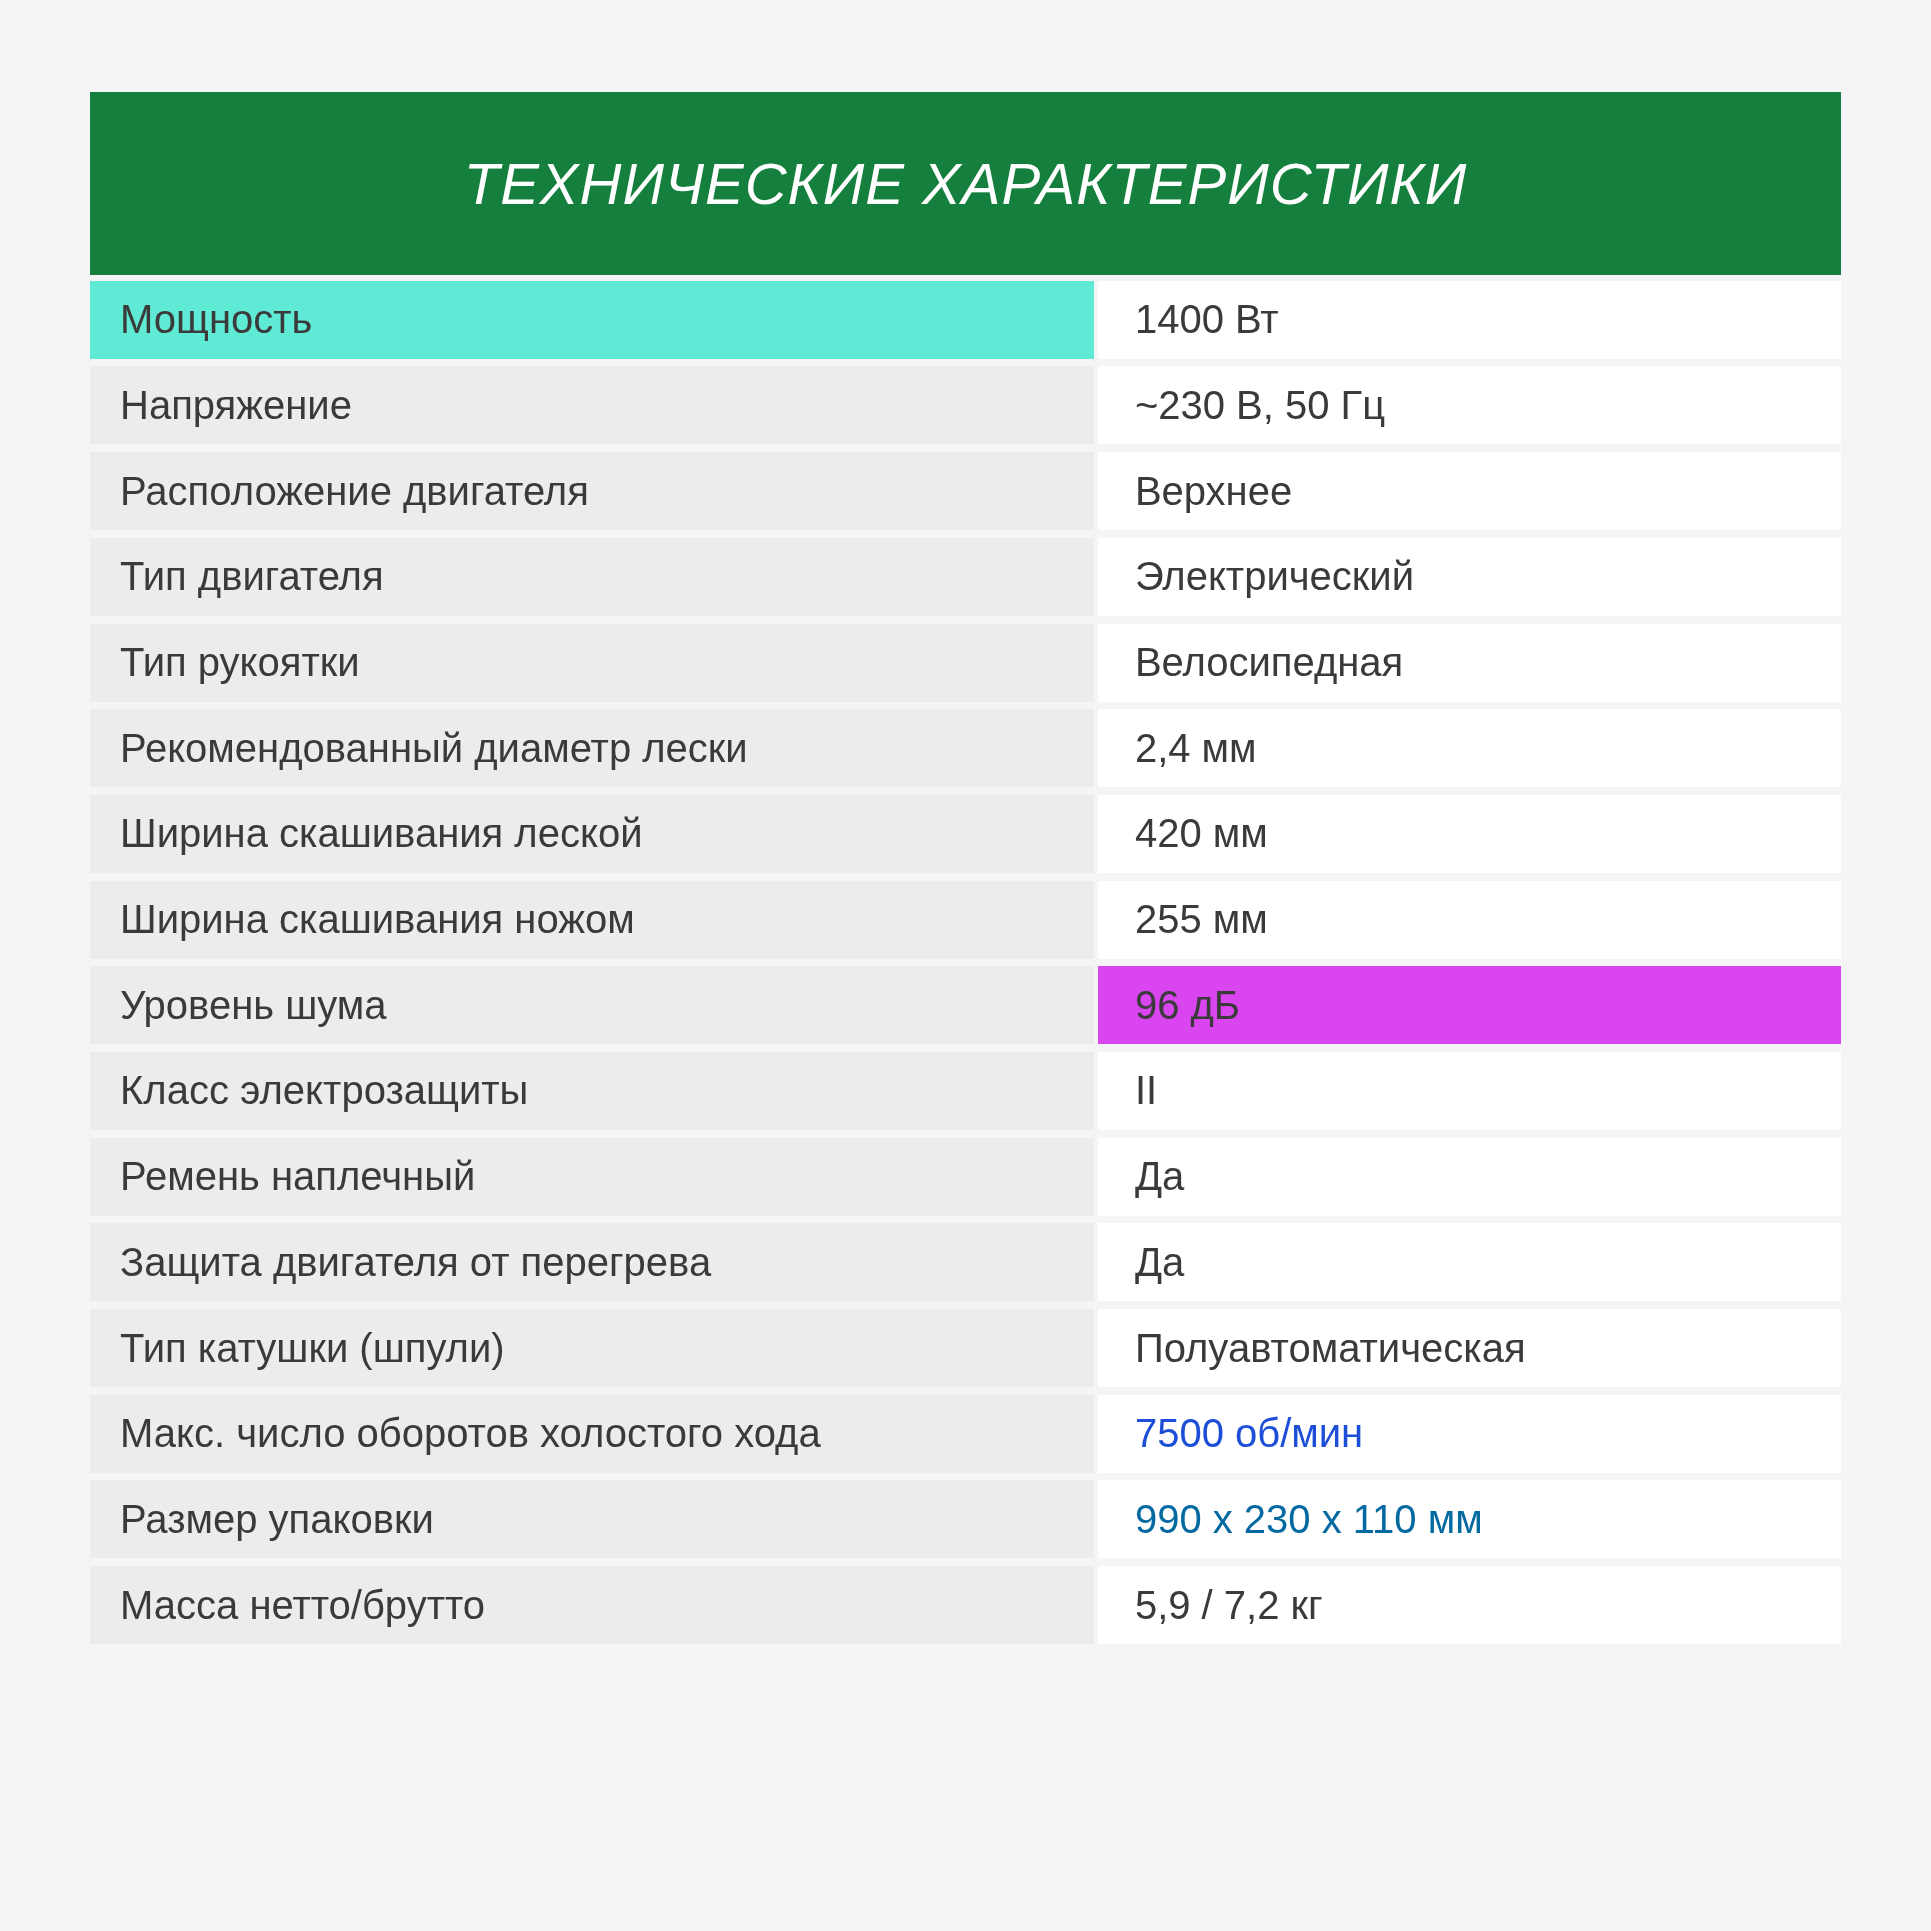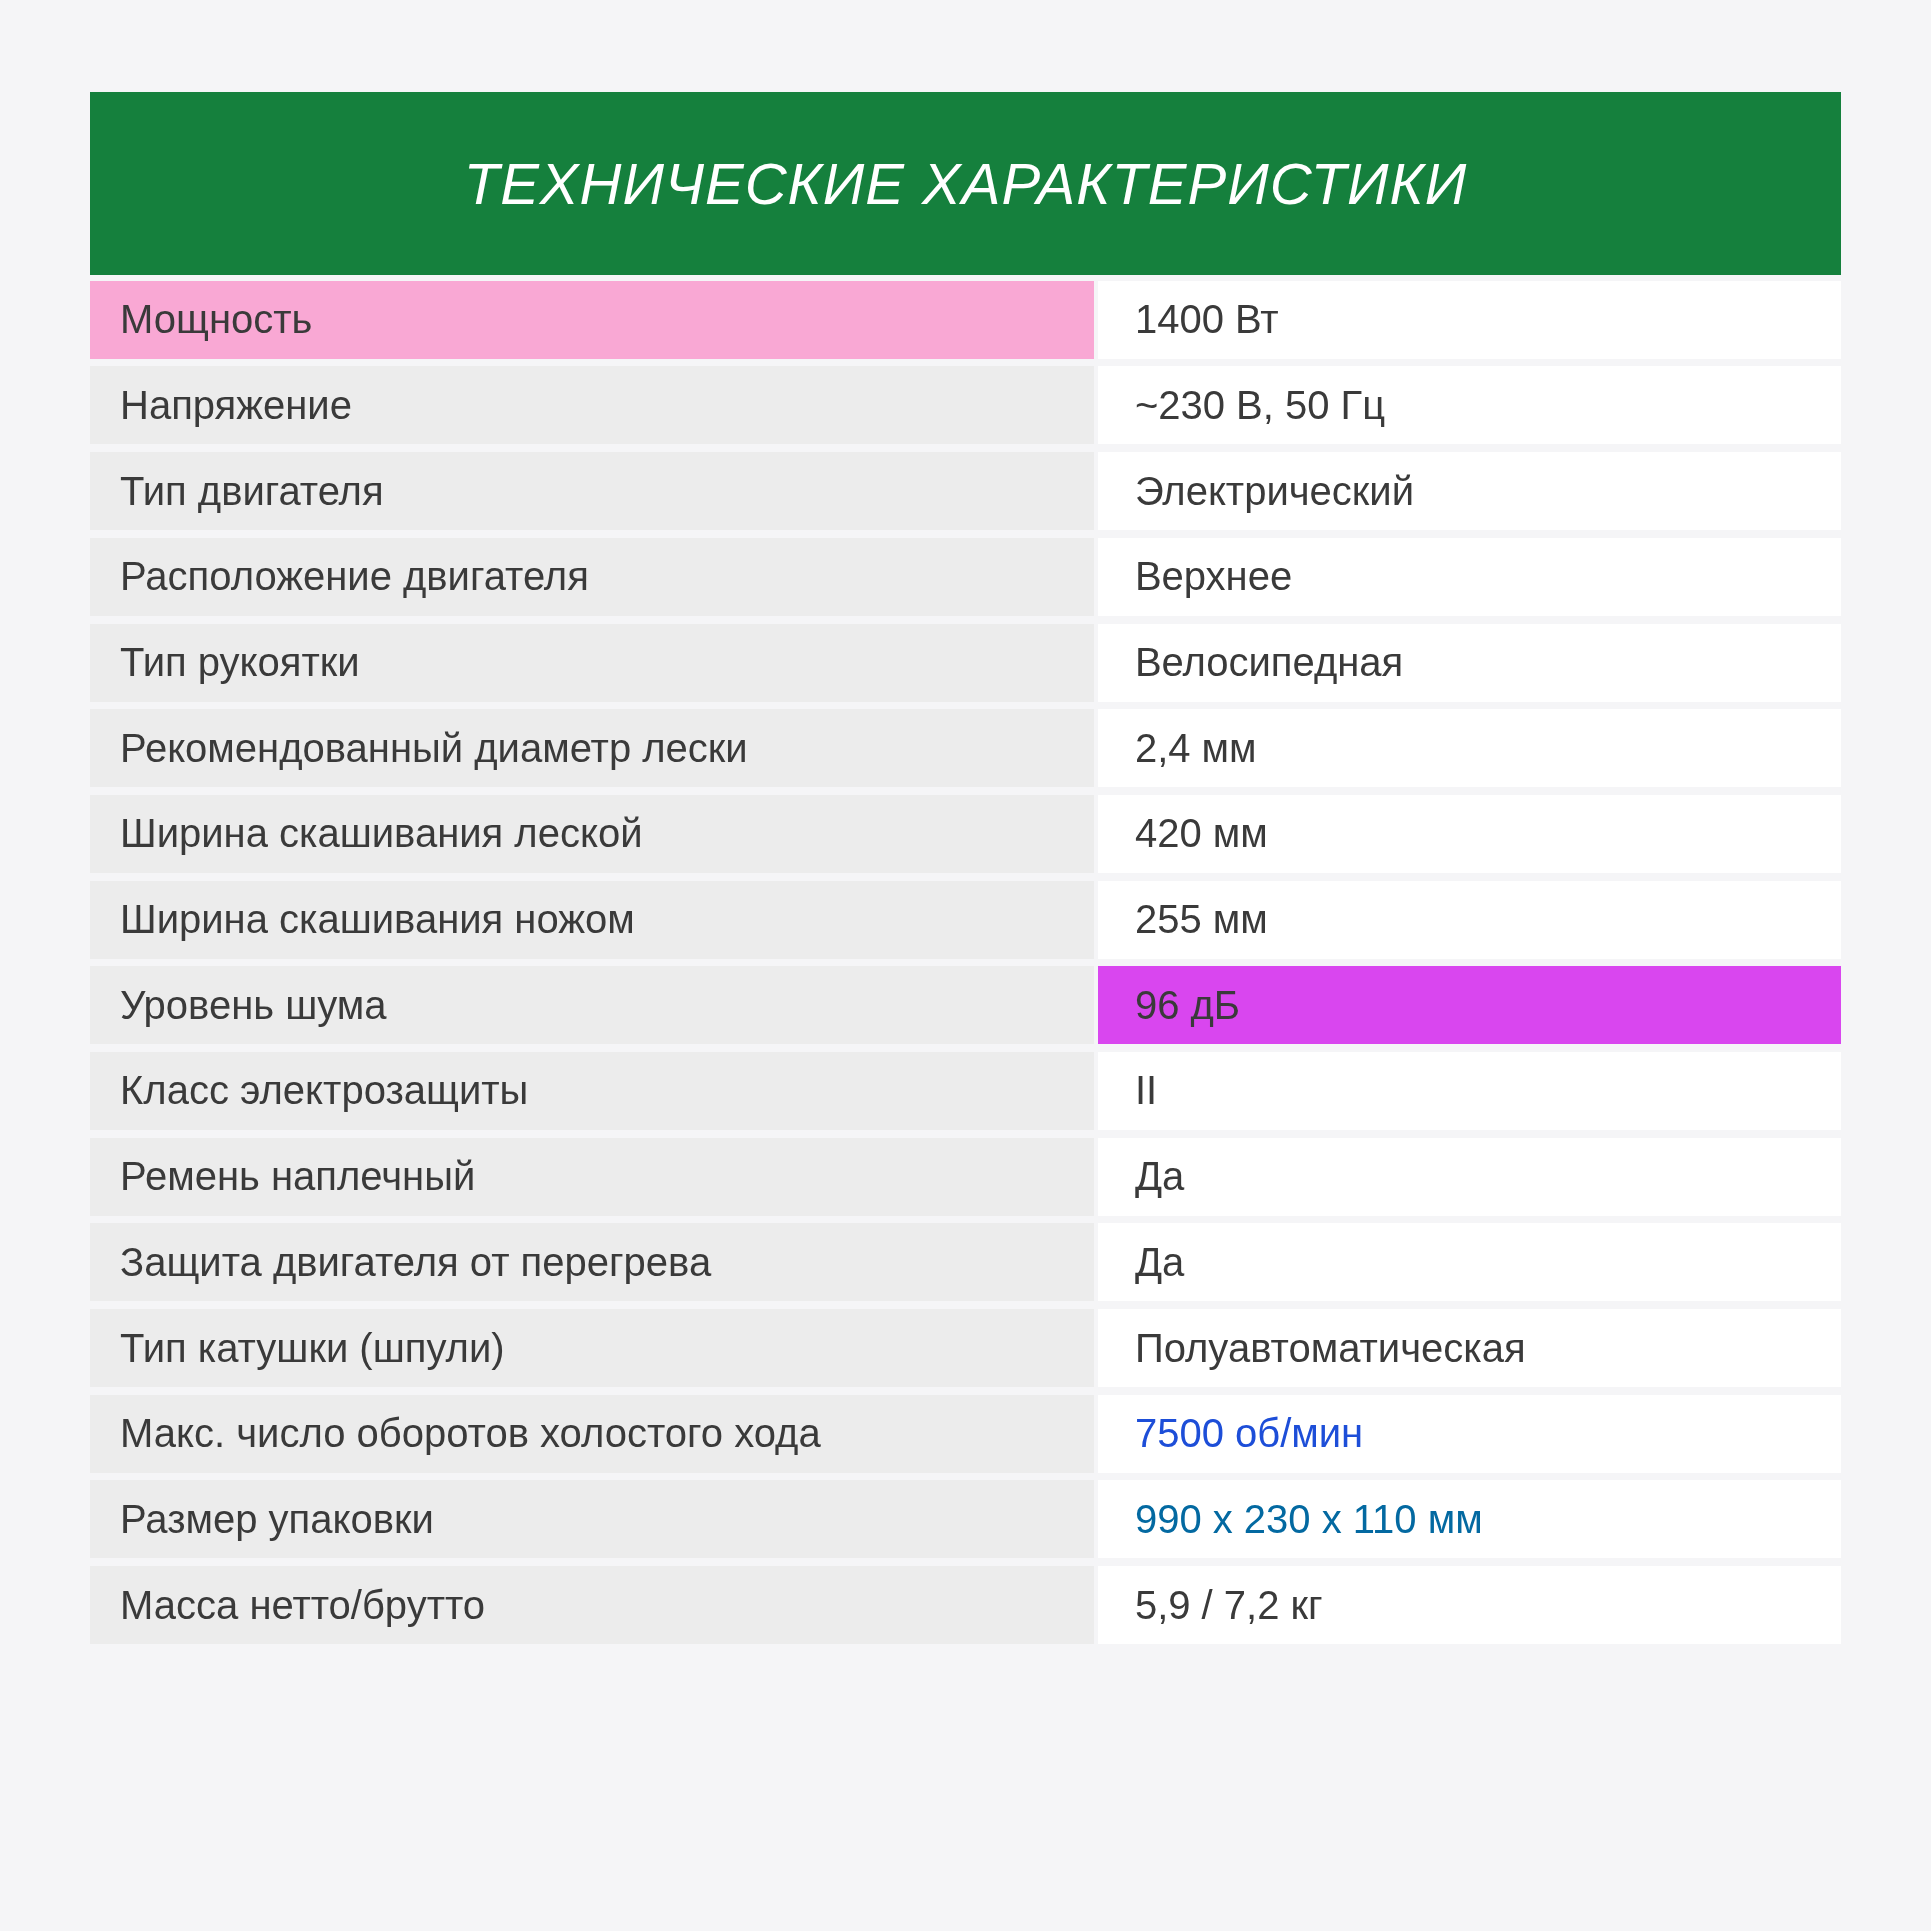--- a/index.html
+++ b/index.html
@@ -64,34 +64,34 @@
 </style>
 </head>
 <body style="background: rgb(245, 245, 247);">
 
 <div class="specs-table">
   <div class="table-header" style="background: #15803d; font-style: italic;">
     <div class="table-title" style="color: rgb(255, 255, 255);">ТЕХНИЧЕСКИЕ ХАРАКТЕРИСТИКИ</div>
   </div>
   <div class="table-body" id="table-body">
       <div class="spec-row">
-        <div class="cell cell-label" style="background: #f9a8d4; color: rgb(58, 58, 58);">Мощность</div>
+        <div class="cell cell-label" style="background: #5eead4; color: rgb(58, 58, 58);">Мощность</div>
         <div class="cell cell-value" style="background: rgb(255, 255, 255); color: rgb(58, 58, 58);">1400 Вт</div>
       </div>
       <div class="spec-row">
         <div class="cell cell-label" style="background: rgb(236, 236, 236); color: rgb(58, 58, 58);">Напряжение</div>
         <div class="cell cell-value" style="background: rgb(255, 255, 255); color: rgb(58, 58, 58);">~230 В, 50 Гц</div>
       </div>
       <div class="spec-row">
+        <div class="cell cell-label" style="background: rgb(236, 236, 236); color: rgb(58, 58, 58);">Расположение двигателя</div>
+        <div class="cell cell-value" style="background: rgb(255, 255, 255); color: rgb(58, 58, 58);">Верхнее</div>
+      </div>
+      <div class="spec-row">
         <div class="cell cell-label" style="background: rgb(236, 236, 236); color: rgb(58, 58, 58);">Тип двигателя</div>
         <div class="cell cell-value" style="background: rgb(255, 255, 255); color: rgb(58, 58, 58);">Электрический</div>
-      </div>
-      <div class="spec-row">
-        <div class="cell cell-label" style="background: rgb(236, 236, 236); color: rgb(58, 58, 58);">Расположение двигателя</div>
-        <div class="cell cell-value" style="background: rgb(255, 255, 255); color: rgb(58, 58, 58);">Верхнее</div>
       </div>
       <div class="spec-row">
         <div class="cell cell-label" style="background: rgb(236, 236, 236); color: rgb(58, 58, 58);">Тип рукоятки</div>
         <div class="cell cell-value" style="background: rgb(255, 255, 255); color: rgb(58, 58, 58);">Велосипедная</div>
       </div>
       <div class="spec-row">
         <div class="cell cell-label" style="background: rgb(236, 236, 236); color: rgb(58, 58, 58);">Рекомендованный диаметр лески</div>
         <div class="cell cell-value" style="background: rgb(255, 255, 255); color: rgb(58, 58, 58);">2,4 мм</div>
       </div>
       <div class="spec-row">

